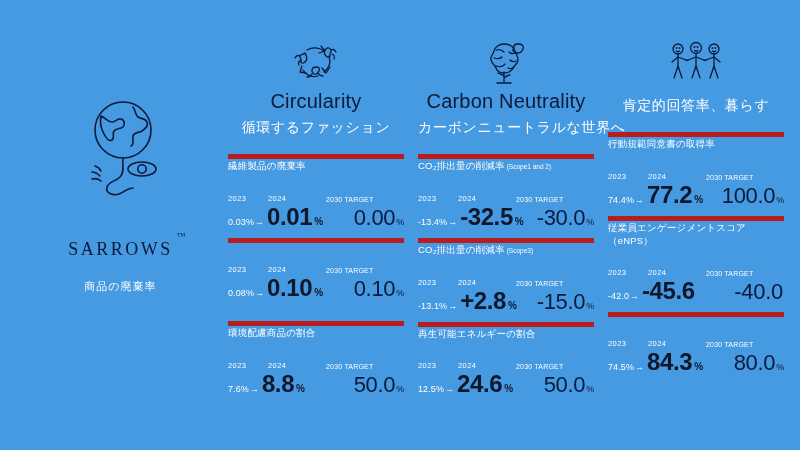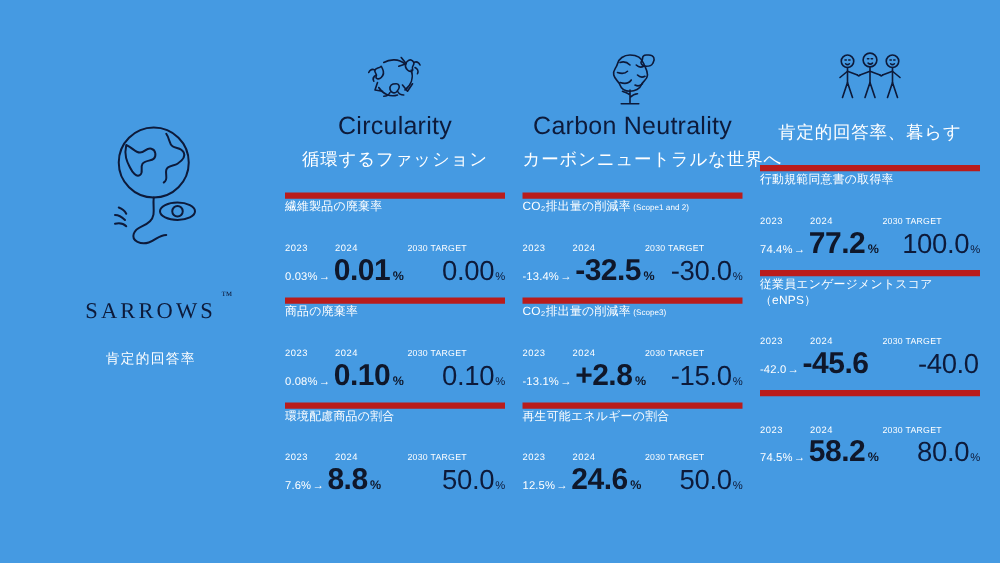--- a/index.html
+++ b/index.html
@@ -195,21 +195,21 @@
         <path d="M62 62c-1 8 2 14 -3 19s-11 4-13 10 6 9 12 7 8-6 14-6"></path>
         <path d="M34 70c3 1 5 3 6 5M31 76c4 0 6 2 8 4M31 83c4-1 7 0 9 2"></path>
         <ellipse cx="81" cy="73" rx="14" ry="7"></ellipse>
         <circle cx="81" cy="73" r="4.2"></circle>
       </svg>
     </div>
     <div class="brand-wordmark">
       <span>Sarrows</span>
       <span class="tm">™</span>
     </div>
-    <div class="brand-caption">肯定的回答率</div>
+    <div class="brand-caption">商品の廃棄率</div>
   </div>
 
   <div class="columns">
 
     <div class="column">
       <div class="col-icon">
         <svg width="46" height="44" viewBox="0 0 46 44" fill="none" stroke="#0d1a3a" stroke-width="1.3" stroke-linecap="round" stroke-linejoin="round">
           <path d="M14 10c5-3 12-3 17 1"></path>
             <path d="M28 6l4 5-6 2"></path>
           <path d="M36 16c2 6 0 12-5 16"></path>
@@ -240,23 +240,20 @@
           </div>
           <div class="value-row">
             <span class="val-prev">0.03%</span>
             <span class="val-arrow">→</span>
             <span class="val-cur"><span>0.01</span><span class="u">%</span></span>
             <span class="val-tgt"><span>0.00</span><span class="u">%</span></span>
           </div>
         </div>
 
         <div class="metric">
-          <div class="metric-label">
-            <span>商品の廃棄率</span>
-          </div>
           <div class="year-row">
             <span class="yr-prev">2023</span>
             <span class="yr-cur">2024</span>
             <span class="yr-tgt">2030 TARGET</span>
           </div>
           <div class="value-row">
             <span class="val-prev">0.08%</span>
             <span class="val-arrow">→</span>
             <span class="val-cur"><span>0.10</span><span class="u">%</span></span>
             <span class="val-tgt"><span>0.10</span><span class="u">%</span></span>
@@ -407,21 +404,21 @@
 
         <div class="metric">
           <div class="year-row">
             <span class="yr-prev">2023</span>
             <span class="yr-cur">2024</span>
             <span class="yr-tgt">2030 TARGET</span>
           </div>
           <div class="value-row">
             <span class="val-prev">74.5%</span>
             <span class="val-arrow">→</span>
-            <span class="val-cur"><span>58.2</span><span class="u">%</span></span>
+            <span class="val-cur"><span>84.3</span><span class="u">%</span></span>
             <span class="val-tgt"><span>80.0</span><span class="u">%</span></span>
           </div>
         </div>
 
       </div>
     </div>
 
   </div>
 </div>
 

